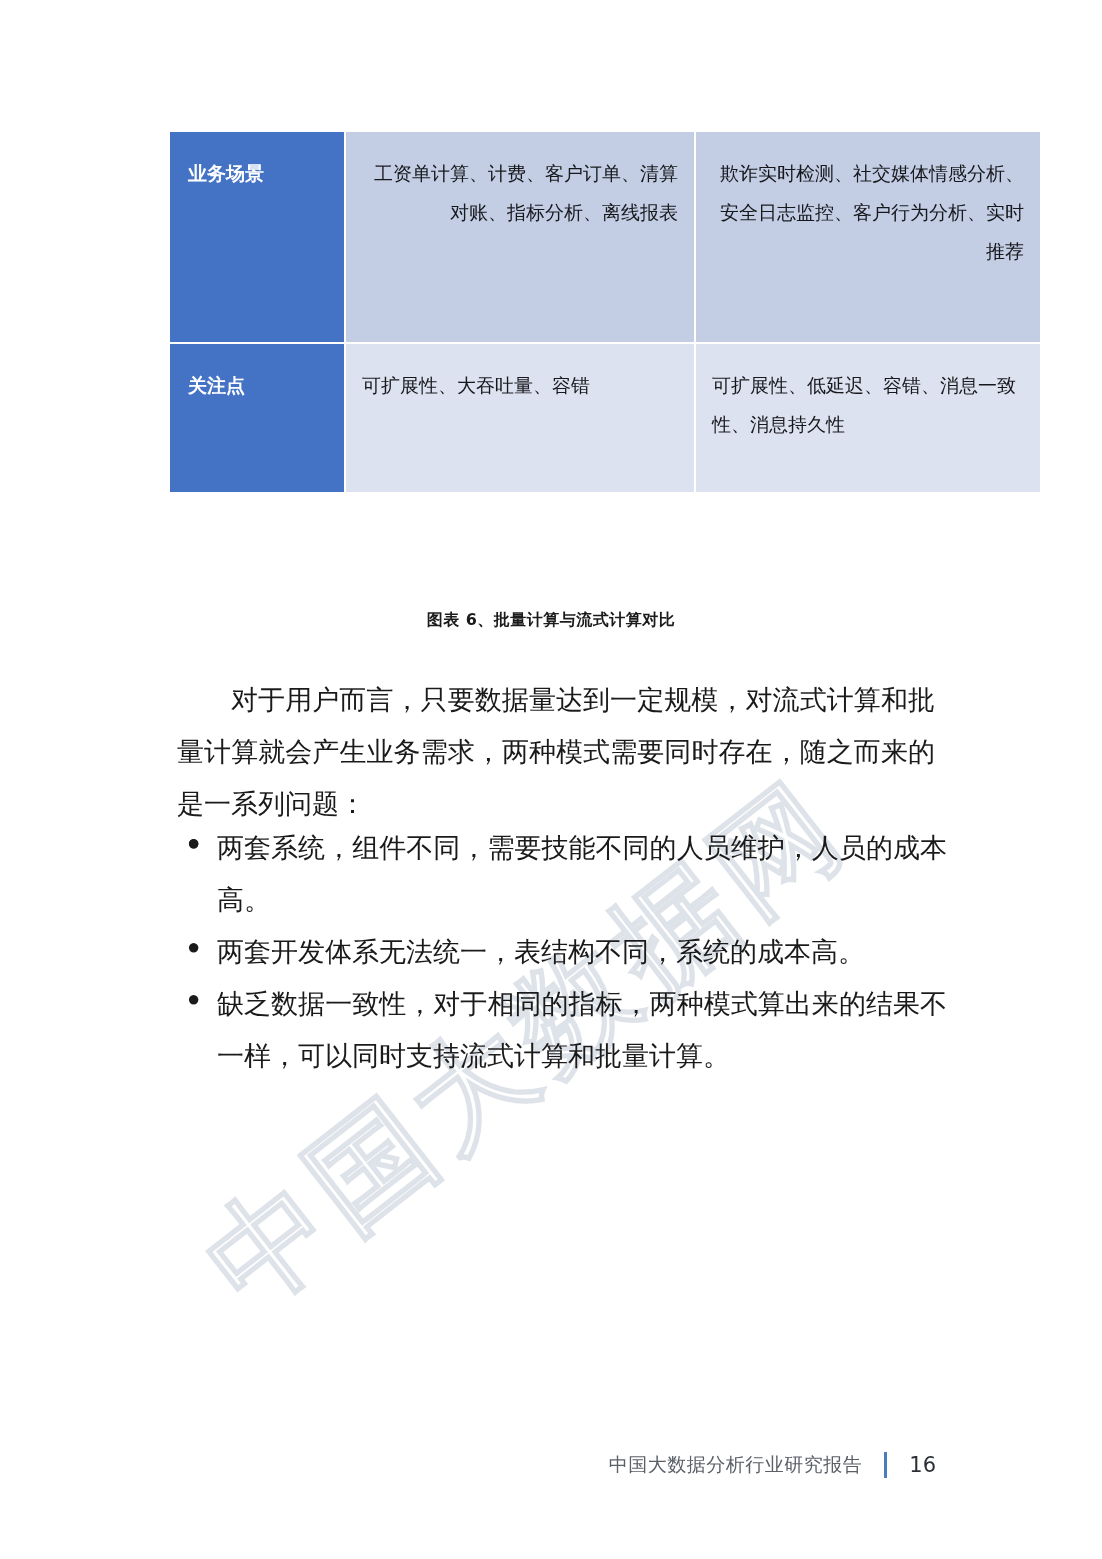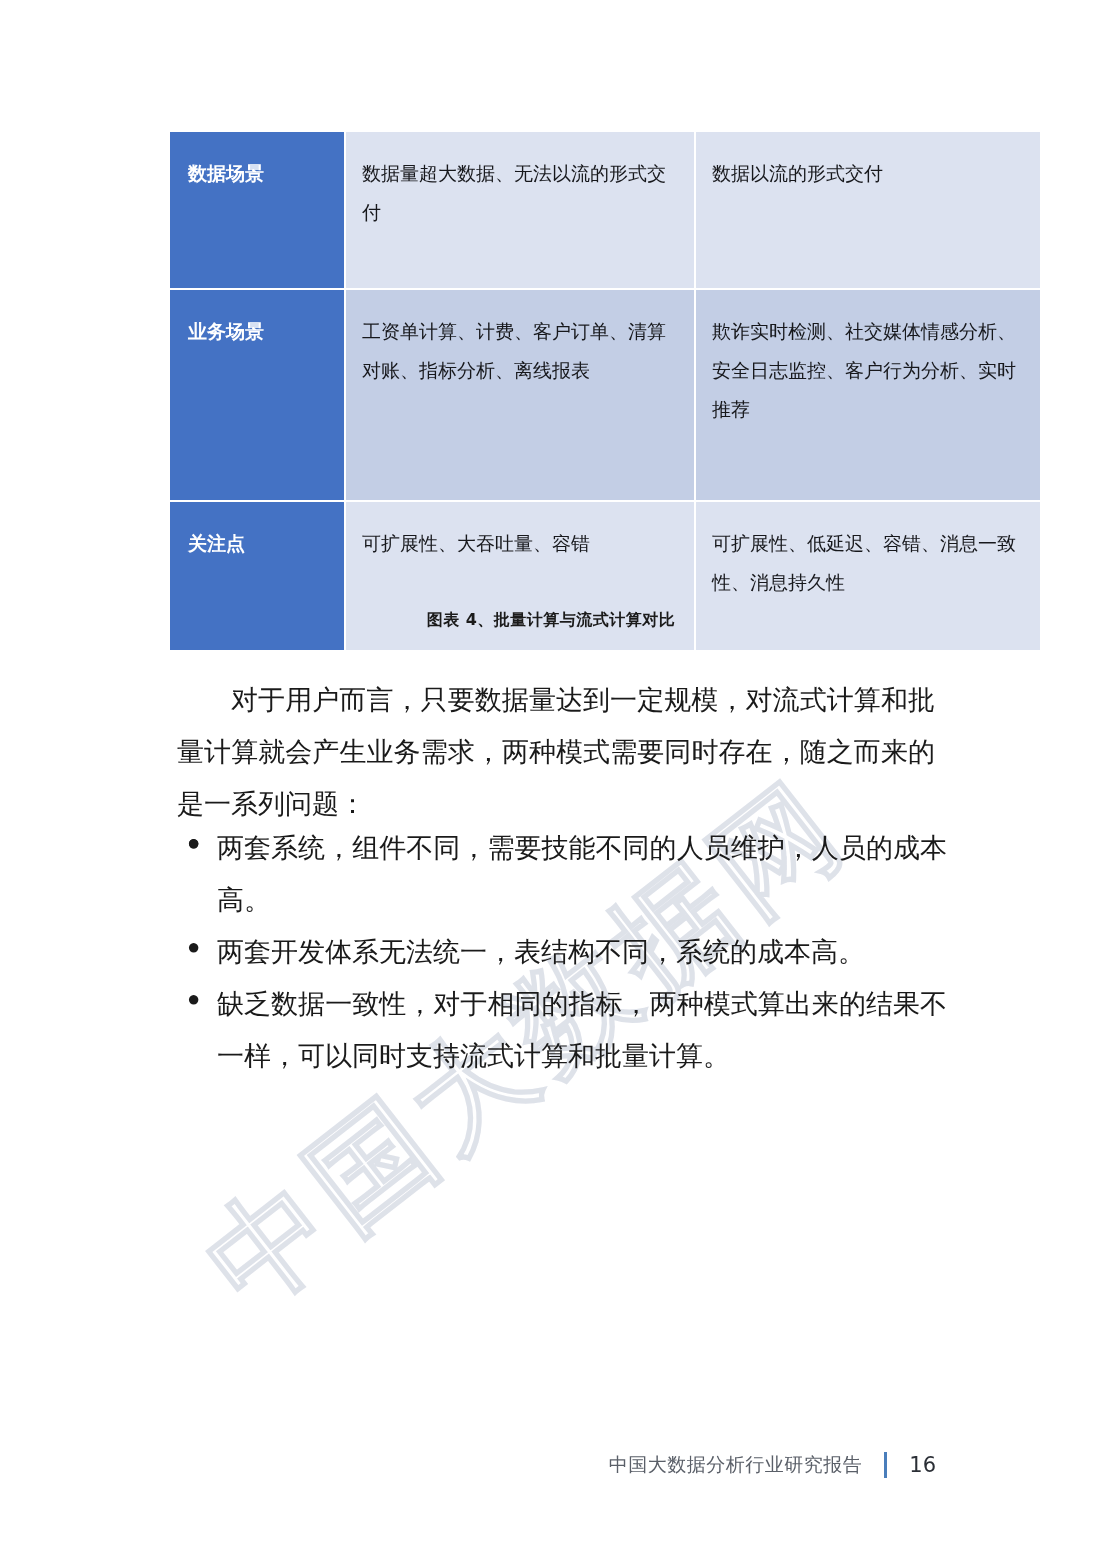--- a/index.html
+++ b/index.html
@@ -72,21 +72,21 @@
     font-weight: 700;
     font-size: 19px;
     padding-left: 18px;
   }
   .cmp-table td.cell-batch { width: 316px; }
   .cmp-table td.cell-stream { width: 312px; }
 
   .row-light td.cell-batch,
   .row-light td.cell-stream { background: #dce2f0; }
   .row-dark  td.cell-batch,
-  .row-dark  td.cell-stream { background: #c3cee5; }
+  .row-dark  td.cell-stream { background: #c3cee5; text-align: right; }
 
   .cmp-table tr.r1 td { height: 116px; }
   .cmp-table tr.r2 td { height: 170px; }
   .cmp-table tr.r3 td { height: 108px; }
 
   
   .fig-caption {
     position: absolute;
     left: 0;
     top: 610px;
@@ -181,39 +181,34 @@
 <svg id="watermark" viewBox="0 0 1102 1559" xmlns="http://www.w3.org/2000/svg" aria-hidden="true">
   <g transform="rotate(-38 551 1000)">
     <text x="120" y="1060">中国大数据网</text>
   </g>
 </svg>
 
 <div id="page">
 
   <table class="cmp-table">
     <tbody>
-      <tr class="r1 row-light">
-        <td class="hdr">数据场景</td>
-        <td class="cell-batch">数据量超大数据、无法以流的形式交付</td>
-        <td class="cell-stream">数据以流的形式交付</td>
-      </tr>
       <tr class="r2 row-dark">
         <td class="hdr">业务场景</td>
         <td class="cell-batch">工资单计算、计费、客户订单、清算对账、指标分析、离线报表</td>
         <td class="cell-stream">欺诈实时检测、社交媒体情感分析、安全日志监控、客户行为分析、实时推荐</td>
       </tr>
       <tr class="r3 row-light">
         <td class="hdr">关注点</td>
         <td class="cell-batch">可扩展性、大吞吐量、容错</td>
         <td class="cell-stream">可扩展性、低延迟、容错、消息一致性、消息持久性</td>
       </tr>
     </tbody>
   </table>
 
-  <div class="fig-caption">图表 4、批量计算与流式计算对比</div>
+  <div class="fig-caption">图表 6、批量计算与流式计算对比</div>
 
   <div class="body-block" style="top:662px;">
     <p class="para">对于用户而言，只要数据量达到一定规模，对流式计算和批量计算就会产生业务需求，两种模式需要同时存在，随之而来的是一系列问题：</p>
   </div>
 
   <div class="body-block" style="top:822px;">
     <ul class="bullets">
       <li>
         <span class="dot">●</span>
       </li>

